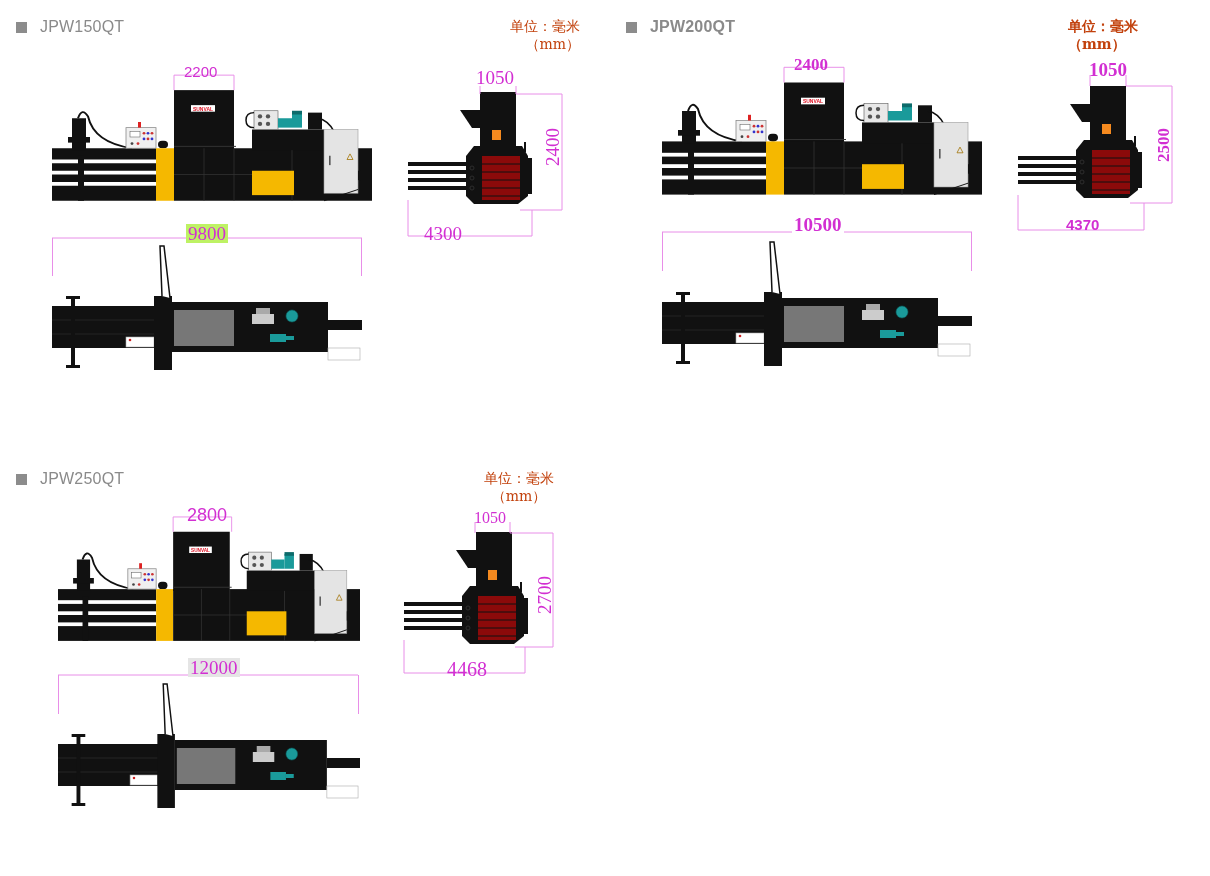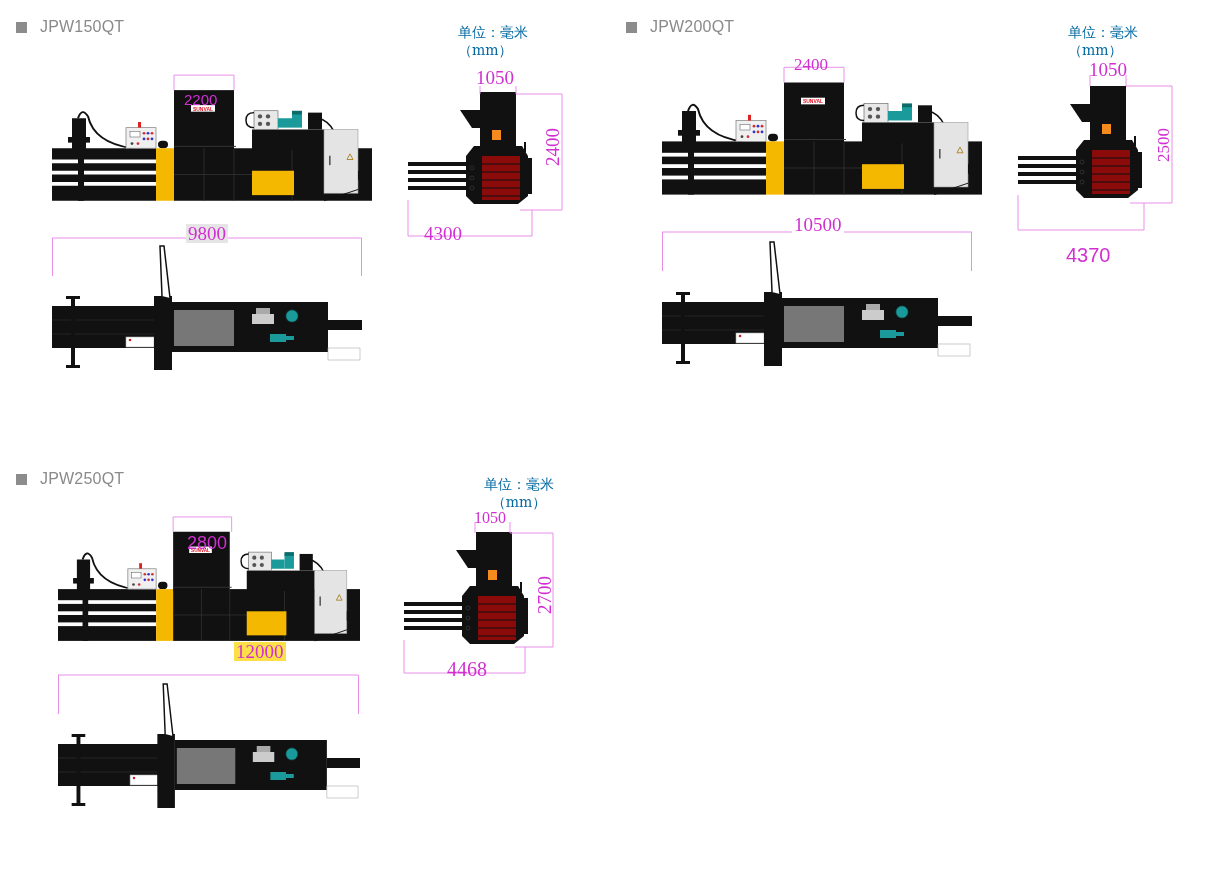--- a/index.html
+++ b/index.html
@@ -1,25 +1,25 @@
 <!DOCTYPE html>
 <html><head>
 <meta charset="utf-8">
 <style>
   html, body { margin:0; padding:0; background:#ffffff; }
   body { width:1210px; height:876px; position:relative; overflow:hidden; font-family:"Liberation Sans", "DejaVu Sans", sans-serif; }
   .section { position:absolute; width:580px; height:420px; }
   .sec-head { position:absolute; left:16px; top:18px; display:flex; align-items:center; }
   .sq { width:11px; height:11px; background:#8c8c8c; margin-right:13px; }
   .model { font-size:16px; color:#8a8a8a; letter-spacing:0.2px; font-family:"Liberation Sans", sans-serif; }
-  .unit { position:absolute; top:24px; font-size:14px; color:#0369a1; font-family:"DejaVu Serif", "Liberation Serif", serif; }
+  .unit { position:absolute; top:18px; font-size:14px; color:#c2410c; font-family:"DejaVu Serif", "Liberation Serif", serif; }
   .draw { position:absolute; }
   .dim { position:absolute; color:#d22fd2; font-family:"Liberation Serif", "DejaVu Serif", serif; font-size:19px; line-height:1; }
   .dim-v { writing-mode:vertical-rl; transform:rotate(180deg); }
-  .dim-sans { font-family:"Liberation Sans", "DejaVu Sans", sans-serif;margin-top:28px; }
+  .dim-sans { font-family:"Liberation Sans", "DejaVu Sans", sans-serif; }
 </style>
 </head>
 <body>
 
 <svg width="0" height="0" style="position:absolute">
   <defs>
 
     <symbol id="front-machine" viewBox="0 0 320 160">
 
       <rect x="0" y="92" width="104" height="56" fill="#111"></rect>
@@ -123,21 +123,21 @@
       <rect x="204" y="68" width="14" height="6" fill="#aaa"></rect>
       <circle cx="240" cy="76" r="6" fill="#1a9a9a" stroke="#0b5f5f" stroke-width="0.6"></circle>
       <rect x="218" y="94" width="16" height="8" fill="#1a9a9a"></rect>
       <rect x="234" y="96" width="8" height="4" fill="#1a9a9a"></rect>
       <rect x="276" y="80" width="34" height="10" fill="#111"></rect>
       <rect x="276" y="108" width="32" height="12" fill="#fff" stroke="#aaa" stroke-width="0.6"></rect>
     </symbol>
   </defs>
 </svg>
 
-<div class="section" style="left:0;top:0;">
+<div class="section" style="left:0;top:0;text-align:right;">
   <div class="sec-head">
     <span class="sq"></span>
     <span class="model">JPW150QT</span>
   </div>
   <div class="unit" style="left:458px;">单位：毫米（mm）</div>
 
   <svg class="draw" style="left:52px;top:62px;" width="320" height="150" viewBox="0 0 320 160" preserveAspectRatio="none">
     <use href="#front-machine"></use>
     <line x1="122" y1="14" x2="182" y2="14" stroke="#e88ee8" stroke-width="1"></line>
     <line x1="122" y1="14" x2="122" y2="30" stroke="#e88ee8" stroke-width="1"></line>
@@ -163,24 +163,24 @@
   <div class="dim" style="left:424px;top:224px;">4300</div>
 
   <svg class="draw" style="left:52px;top:236px;" width="312" height="40">
     <line x1="0" y1="2" x2="310" y2="2" stroke="#e88ee8"></line>
     <line x1="0.5" y1="2" x2="0.5" y2="40" stroke="#e88ee8"></line>
     <line x1="309.5" y1="2" x2="309.5" y2="40" stroke="#e88ee8"></line>
   </svg>
   <svg class="draw" style="left:52px;top:240px;" width="310" height="130" viewBox="0 0 310 130">
     <use href="#top-machine"></use>
   </svg>
-  <div class="dim" style="left:186px;top:224px;background:#e5e5e5;padding:0 2px;">9800</div>
+  <div class="dim" style="left:186px;top:224px;background:#bef264;padding:0 2px;">9800</div>
 </div>
 
-<div class="section" style="left:610px;top:0;">
+<div class="section" style="left:610px;top:0;font-weight:bold;">
   <div class="sec-head">
     <span class="sq"></span>
     <span class="model">JPW200QT</span>
   </div>
   <div class="unit" style="left:458px;">单位：毫米（mm）</div>
 
   <svg class="draw" style="left:52px;top:54px;" width="320" height="152" viewBox="0 0 320 160" preserveAspectRatio="none">
     <use href="#front-machine"></use>
     <line x1="122" y1="14" x2="182" y2="14" stroke="#e88ee8" stroke-width="1"></line>
     <line x1="122" y1="14" x2="122" y2="30" stroke="#e88ee8" stroke-width="1"></line>
@@ -196,21 +196,21 @@
     <line x1="116" y1="20" x2="116" y2="31" stroke="#e88ee8"></line>
     <line x1="116" y1="31" x2="162" y2="31" stroke="#e88ee8"></line>
     <line x1="162" y1="31" x2="162" y2="148" stroke="#e88ee8"></line>
     <line x1="120" y1="148" x2="162" y2="148" stroke="#e88ee8"></line>
     <line x1="8" y1="140" x2="8" y2="175" stroke="#e88ee8"></line>
     <line x1="134" y1="148" x2="134" y2="175" stroke="#e88ee8"></line>
     <line x1="8" y1="175" x2="134" y2="175" stroke="#e88ee8"></line>
   </svg>
   <div class="dim" style="left:479px;top:60px;">1050</div>
   <div class="dim dim-v" style="left:545px;top:128px;font-size:17px;">2500</div>
-  <div class="dim dim-sans" style="left:456px;top:217px;font-size:20px;">4370</div>
+  <div class="dim dim-sans" style="left:456px;top:217px;font-size:15px;">4370</div>
 
   <svg class="draw" style="left:52px;top:231px;" width="312" height="40">
     <line x1="0" y1="1" x2="310" y2="1" stroke="#e88ee8"></line>
     <line x1="0.5" y1="1" x2="0.5" y2="40" stroke="#e88ee8"></line>
     <line x1="309.5" y1="1" x2="309.5" y2="40" stroke="#e88ee8"></line>
   </svg>
   <svg class="draw" style="left:52px;top:236px;" width="310" height="130" viewBox="0 0 310 130">
     <use href="#top-machine"></use>
   </svg>
   <div class="dim" style="left:182px;top:215px;background:#fff;padding:0 2px;">10500</div>
@@ -249,14 +249,14 @@
   <div class="dim" style="left:447px;top:207px;font-size:20px;">4468</div>
 
   <svg class="draw" style="left:58px;top:222px;" width="302" height="40">
     <line x1="0" y1="1" x2="300" y2="1" stroke="#e88ee8"></line>
     <line x1="0.5" y1="1" x2="0.5" y2="40" stroke="#e88ee8"></line>
     <line x1="300.5" y1="1" x2="300.5" y2="40" stroke="#e88ee8"></line>
   </svg>
   <svg class="draw" style="left:58px;top:226px;" width="302" height="130" viewBox="0 0 310 130" preserveAspectRatio="none">
     <use href="#top-machine"></use>
   </svg>
-  <div class="dim" style="left:188px;top:190px;background:#fde047;padding:0 2px;margin-left:46px;">12000</div>
+  <div class="dim" style="left:188px;top:206px;background:#e5e5e5;padding:0 2px;">12000</div>
 </div>
 
 </body></html>

